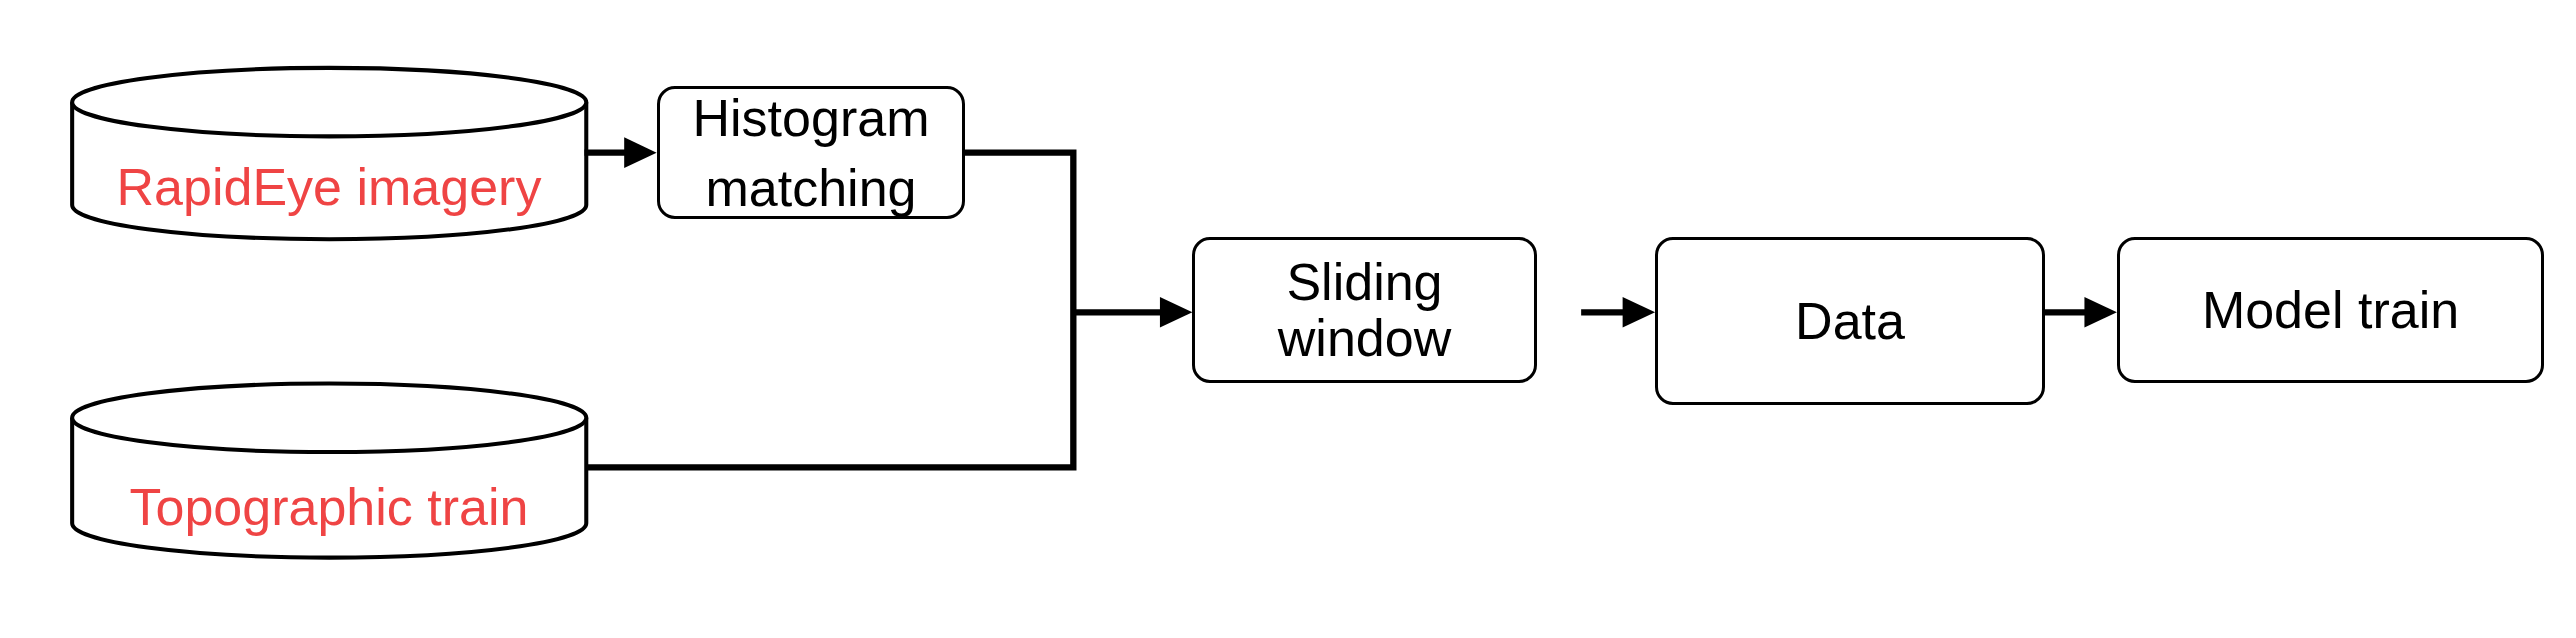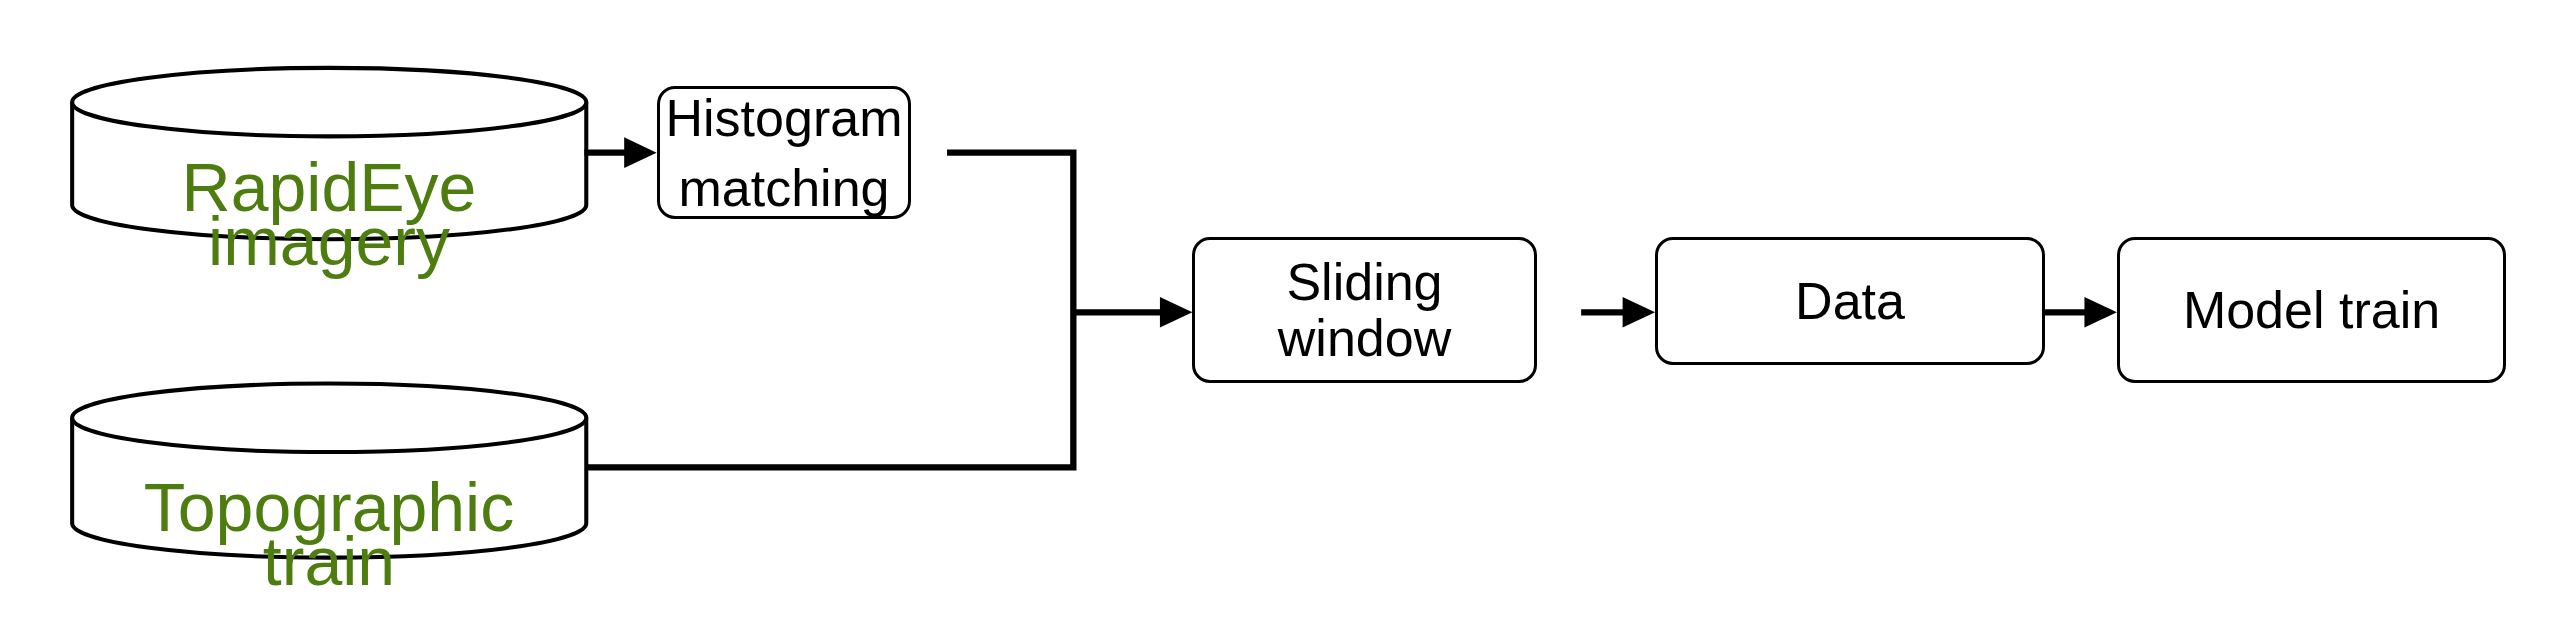--- a/index.html
+++ b/index.html
@@ -50,23 +50,23 @@
     line-height: 56px;
     color: #000000;
   }
   .node-box .two-line span {
     display: block;
     line-height: 70px;
   }
   .cyl-label {
     position: absolute;
     text-align: center;
-    font-size: 68px;
+    font-size: 52px;
     line-height: 54px;
-    color: #4d7c0f;
+    color: #ef4444;
   }
 </style>
 </head>
 <body>
 
 <div class="canvas">
 
   <svg class="layer" width="2576" height="639" viewBox="0 0 2856 708">
 
     <g>
@@ -91,35 +91,35 @@
     <polygon class="head" points="1835,346 1799,329 1799,363"></polygon>
 
     <path class="edge" d="M 2267 346 L 2315 346"></path>
     <polygon class="head" points="2347,346 2311,329 2311,363"></polygon>
   </svg>
 
   <div class="cyl-label" style="left:72px; top:160px; width:514px;">RapidEye imagery</div>
 
   <div class="cyl-label" style="left:72px; top:480px; width:514px;">Topographic train</div>
 
-  <div class="node-box" style="left:657px; top:86px; width:254px; height:133px;">
+  <div class="node-box" style="left:657px; top:86px; width:308px; height:133px;">
     <div class="two-line">
       <span>Histogram</span>
       <span>matching</span>
     </div>
   </div>
 
   <div class="node-box" style="left:1192px; top:237px; width:345px; height:146px;">
     <span>Sliding window</span>
   </div>
 
-  <div class="node-box" style="left:1655px; top:237px; width:390px; height:128px;">
+  <div class="node-box" style="left:1655px; top:237px; width:390px; height:168px;">
     <div class="two-line">
       <span>Data</span>
     </div>
   </div>
 
-  <div class="node-box" style="left:2117px; top:237px; width:389px; height:146px;">
+  <div class="node-box" style="left:2117px; top:237px; width:427px; height:146px;">
     <span>Model train</span>
   </div>
 
 </div>
 
 
 </body></html>

